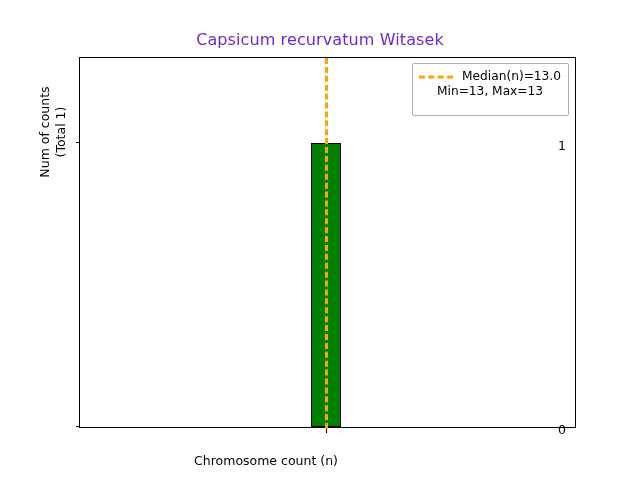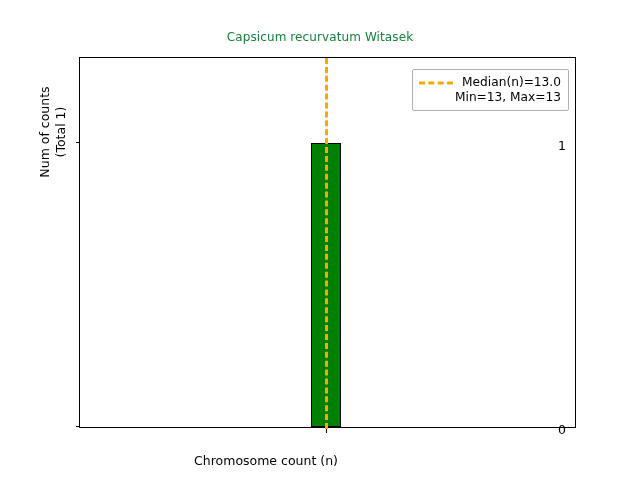--- a/index.html
+++ b/index.html
@@ -16,22 +16,22 @@
     overflow: hidden;
   }
 
   
   #chart-title {
     position: absolute;
     left: 0;
     top: 30px;
     width: 640px;
     text-align: center;
-    font-size: 12px;
-    color: #15803d;
+    font-size: 16px;
+    color: #6d28d9;
     letter-spacing: 0.1px;
   }
 
   
   #plot-area {
     position: absolute;
     left: 79px;
     top: 57px;
     width: 497px;
     height: 371px;
@@ -108,25 +108,25 @@
     font-size: 12.5px;
     line-height: 16px;
     color: #000000;
     white-space: pre-line;
   }
 
   
   #legend {
     position: absolute;
     right: 6px;
-    top: 11px;
+    top: 5px;
     border: 0.9px solid #b0b0b0;
     border-radius: 2px;
     background: #ffffff;
-    padding: 5px 7px 5px 6px;
+    padding: 5px 7px 16px 6px;
     box-sizing: border-box;
   }
   .legend-row {
     display: flex;
     align-items: center;
   }
   .legend-swatch {
     width: 34px;
     height: 12px;
     margin-right: 9px;
@@ -144,21 +144,21 @@
     transform: translateY(-50%);
   }
   .legend-text {
     font-size: 12.2px;
     color: #000000;
     white-space: nowrap;
     line-height: 15px;
   }
   .legend-text.second {
     width: 100%;
-    text-align: right;
+    text-align: center;
   }
 </style>
 </head>
 <body>
 
 <div id="figure">
 
   <div id="chart-title">Capsicum recurvatum Witasek</div>
 
   <div id="plot-area">

